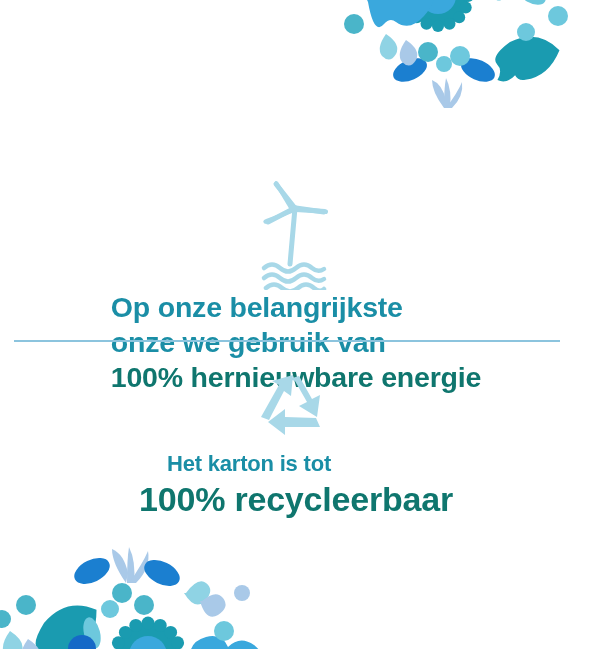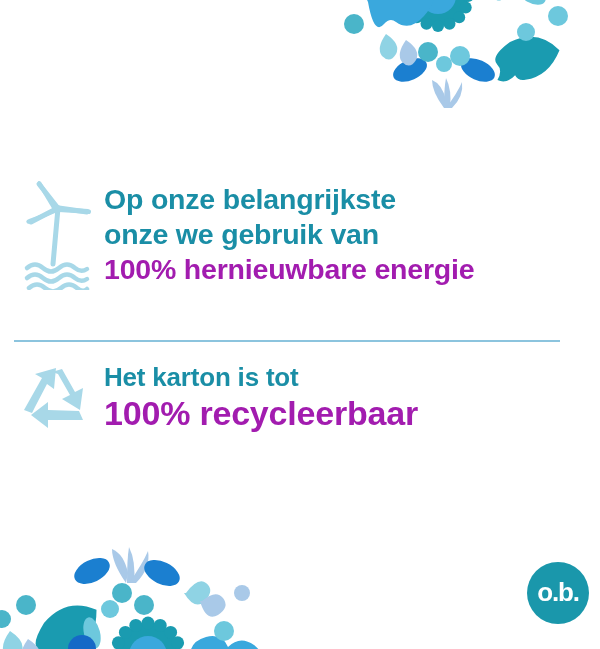--- a/index.html
+++ b/index.html
@@ -35,20 +35,21 @@
     width: 320px;
     height: 240px;
   }
   .deco svg { display: block; width: 100%; height: 100%; }
 
   
   .row {
     position: absolute;
     display: flex;
     align-items: center;
+    flex-direction: column;
   }
   #row-energy { left: 14px; top: 178px; width: 560px; }
   #row-recycle { left: 14px; top: 362px; width: 560px; }
 
   .icon-cell {
     width: 86px;
     flex: 0 0 86px;
     display: flex;
     align-items: center;
     justify-content: center;
@@ -67,29 +68,30 @@
   }
   .line {
     display: block;
     white-space: nowrap;
   }
   #row-energy .line {
     font-size: 28.5px;
     line-height: 35px;
   }
   #row-recycle .line-sub {
-    font-size: 26px;
+    font-size: 22px;
     line-height: 31px;
+    margin-left: 28px;
   }
   #row-recycle .line-hero {
     font-size: 34px;
     line-height: 40px;
   }
   .c-teal  { color: #1a8ea6; }
-  .c-blue  { color: #a21caf; }
+  .c-blue  { color: #0f766e; }
 
   
   #divider {
     position: absolute;
     left: 14px;
     top: 340px;
     width: 546px;
     height: 2px;
     background: #8cc4de;
   }
@@ -330,17 +332,14 @@
         <circle cx="30" cy="78" r="10" fill="#4ab5c9"></circle>
         <circle cx="6" cy="92" r="9" fill="#4ab5c9"></circle>
         <circle cx="228" cy="104" r="10" fill="#6dc8dd"></circle>
         <circle cx="216" cy="174" r="9" fill="#6dc8dd"></circle>
         <circle cx="126" cy="198" r="9" fill="#a9c9e8"></circle>
         <circle cx="246" cy="66" r="8" fill="#a9c9e8"></circle>
       </g>
     </svg>
   </div>
 
-  <div id="logo">
-    <span id="logo-text">o.b.</span>
-  </div>
 
 </div>
 
 </body></html>

